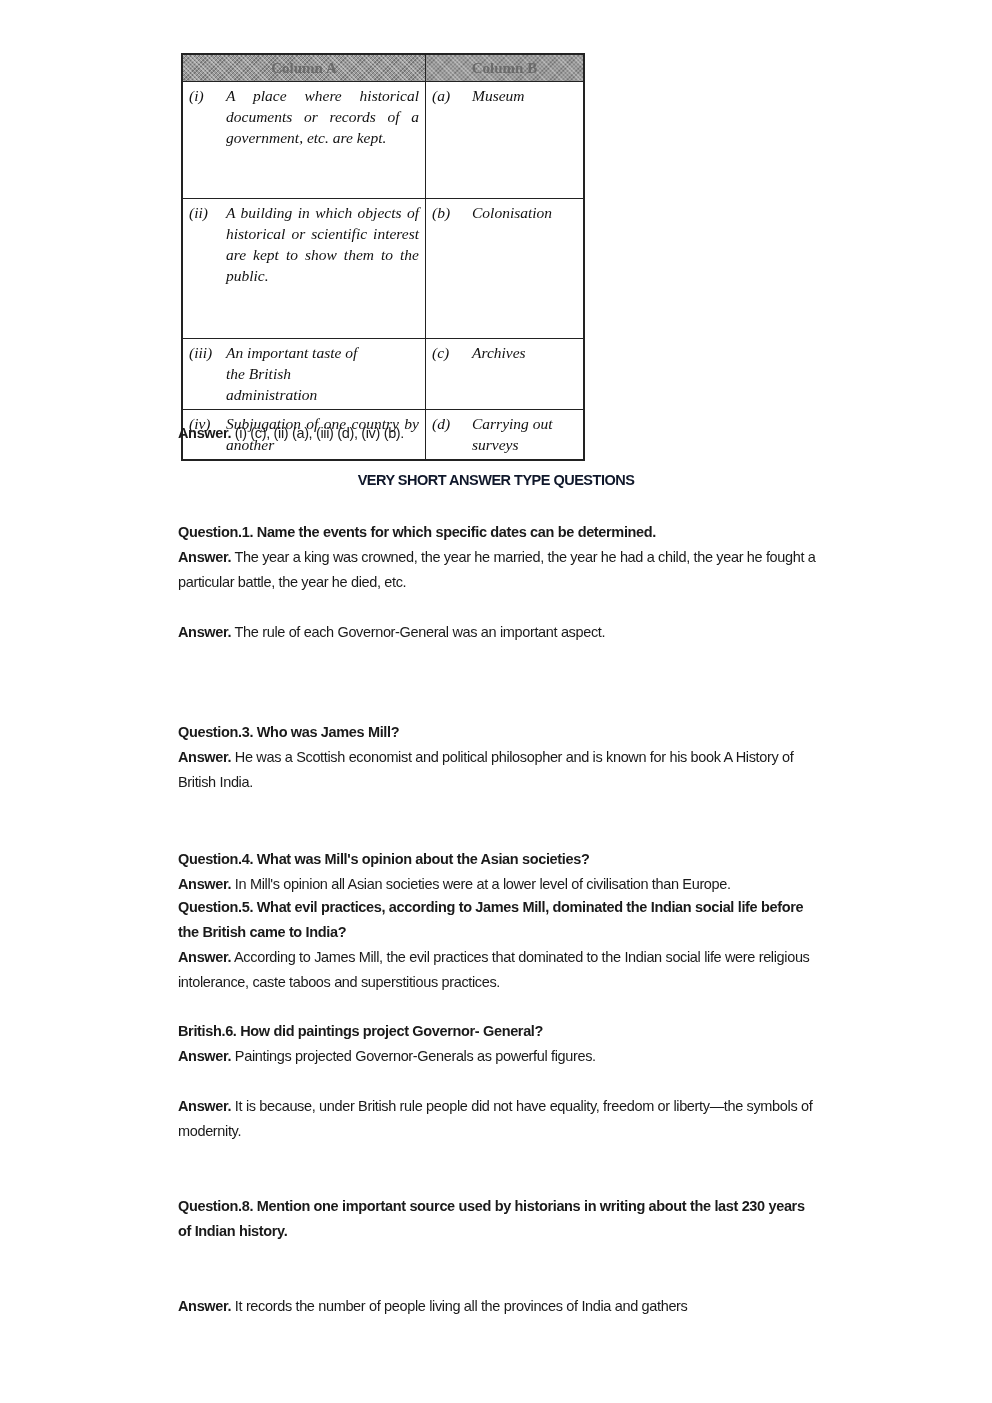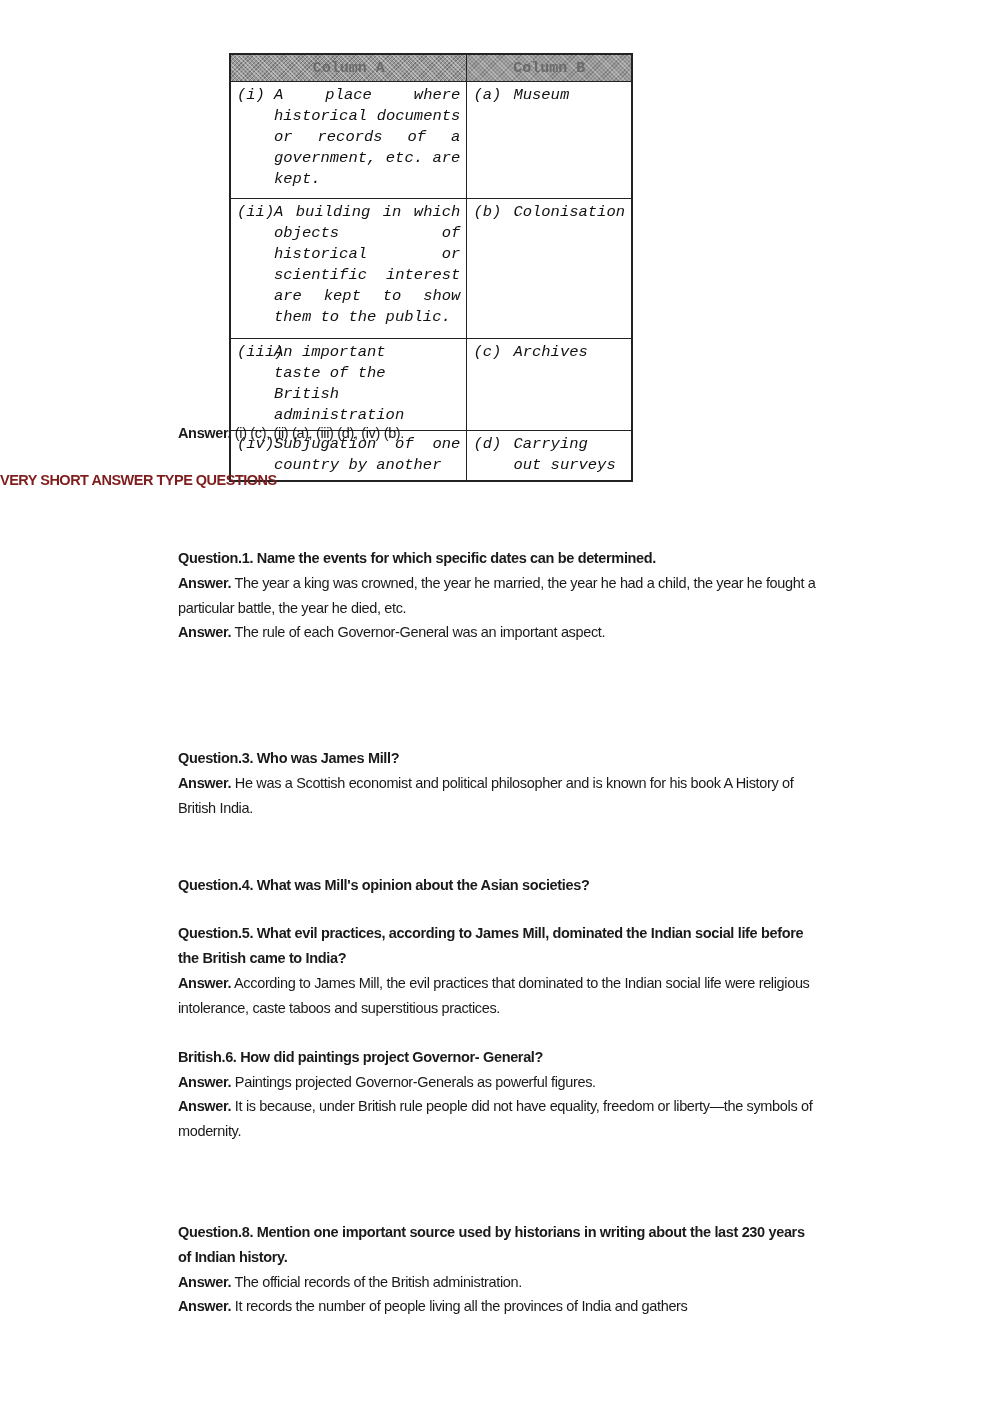--- a/index.html
+++ b/index.html
@@ -1,20 +1,20 @@
 <!DOCTYPE html>
 <html><head>
   <meta charset="utf-8">
   <style>
     html, body { margin: 0; padding: 0; background: #ffffff; }
     body { width: 992px; height: 1403px; position: relative; overflow: hidden; color: #111; }
     .match-table {
       position: absolute; left: 181px; top: 53px; width: 404px;
       border-collapse: collapse; border: 2px solid #222;
-      font-family: Liberation Mono, monospace; font-style: italic; font-size: 15.5px; line-height: 21px; margin-left: 48px;
+      font-family: Liberation Serif, serif; font-style: italic; font-size: 15.5px; line-height: 21px;
     }
     .match-table th {
       height: 26px; padding: 0; font-style: normal; font-weight: bold; font-size: 15px;
       color: #6a6a6a;
       background-color: #9a9a9a;
       background-image:
         repeating-linear-gradient(45deg, rgba(255,255,255,0.35) 0 1px, transparent 1px 3px),
         repeating-linear-gradient(-45deg, rgba(0,0,0,0.25) 0 1px, transparent 1px 3px);
       border: 1.5px solid #222; text-align: center;
     }
@@ -24,26 +24,26 @@
     .cell .num-b { width: 40px; flex: none; }
     .cell .txt { text-align: justify; flex: 1; }
     .col-a { width: 236px; }
     .body-text {
       position: absolute; left: 178px; width: 640px;
       font-family: "Liberation Sans", sans-serif; font-size: 14.5px; line-height: 25px;
       letter-spacing: -0.35px; color: #1a1a1a;
     }
     .b { font-weight: bold; }
     .section-title {
-      position: absolute; left: 0; width: 992px; text-align: left; top: 472px;
+      position: absolute; left: 0; width: 992px; text-align: center; top: 472px;
       font-family: "Liberation Sans", sans-serif; font-size: 14.5px; font-weight: bold;
-      color: #7f1d1d; letter-spacing: -0.5px;
+      color: #0f172a; letter-spacing: -0.5px;
     }
     .qa { position: absolute; left: 178px; width: 640px; font-family: "Liberation Sans", sans-serif; font-size: 14.5px; line-height: 25px; letter-spacing: -0.35px; color: #1a1a1a; }
-    .q { font-weight: bold; margin-top: 26px; }
+    .q { font-weight: bold; }
     .a-label { font-weight: bold; }
   </style>
 </head>
 <body>
 
 <table class="match-table">
   <thead>
     <tr>
       <th class="col-a">Column A</th>
       <th>Column B</th>
@@ -124,36 +124,36 @@
   <div><span class="a-label">Answer.</span><span> The rule of each Governor-General was an important aspect.</span></div>
 </div>
 
 <div class="qa" style="top:720px">
   <div class="q">Question.3. Who was James Mill?</div>
   <div><span class="a-label">Answer.</span><span> He was a Scottish economist and political philosopher and is known for his book A History of British India.</span></div>
 </div>
 
 <div class="qa" style="top:847px">
   <div class="q">Question.4. What was Mill's opinion about the Asian societies?</div>
+  <div><span class="a-label">Answer.</span><span> In Mill's opinion all Asian societies were at a lower level of civilisation than Europe.</span></div>
 </div>
 
 <div class="qa" style="top:895px">
   <div class="q">Question.5. What evil practices, according to James Mill, dominated the Indian social life before the British came to India?</div>
   <div><span class="a-label">Answer.</span><span> According to James Mill, the evil practices that dominated to the Indian social life were religious intolerance, caste taboos and superstitious practices.</span></div>
 </div>
 
 <div class="qa" style="top:1019px">
   <div class="q">British.6. How did paintings project Governor- General?</div>
   <div><span class="a-label">Answer.</span><span> Paintings projected Governor-Generals as powerful figures.</span></div>
 </div>
 
 <div class="qa" style="top:1094px">
   <div><span class="a-label">Answer.</span><span> It is because, under British rule people did not have equality, freedom or liberty—the symbols of modernity.</span></div>
 </div>
 
 <div class="qa" style="top:1194px">
   <div class="q">Question.8. Mention one important source used by historians in writing about the last 230 years of Indian history.</div>
-  <div><span class="a-label">Answer.</span><span> The official records of the British administration.</span></div>
 </div>
 
 <div class="qa" style="top:1294px">
   <div><span class="a-label">Answer.</span><span> It records the number of people living all the provinces of India and gathers</span></div>
 </div>
 
 </body></html>

